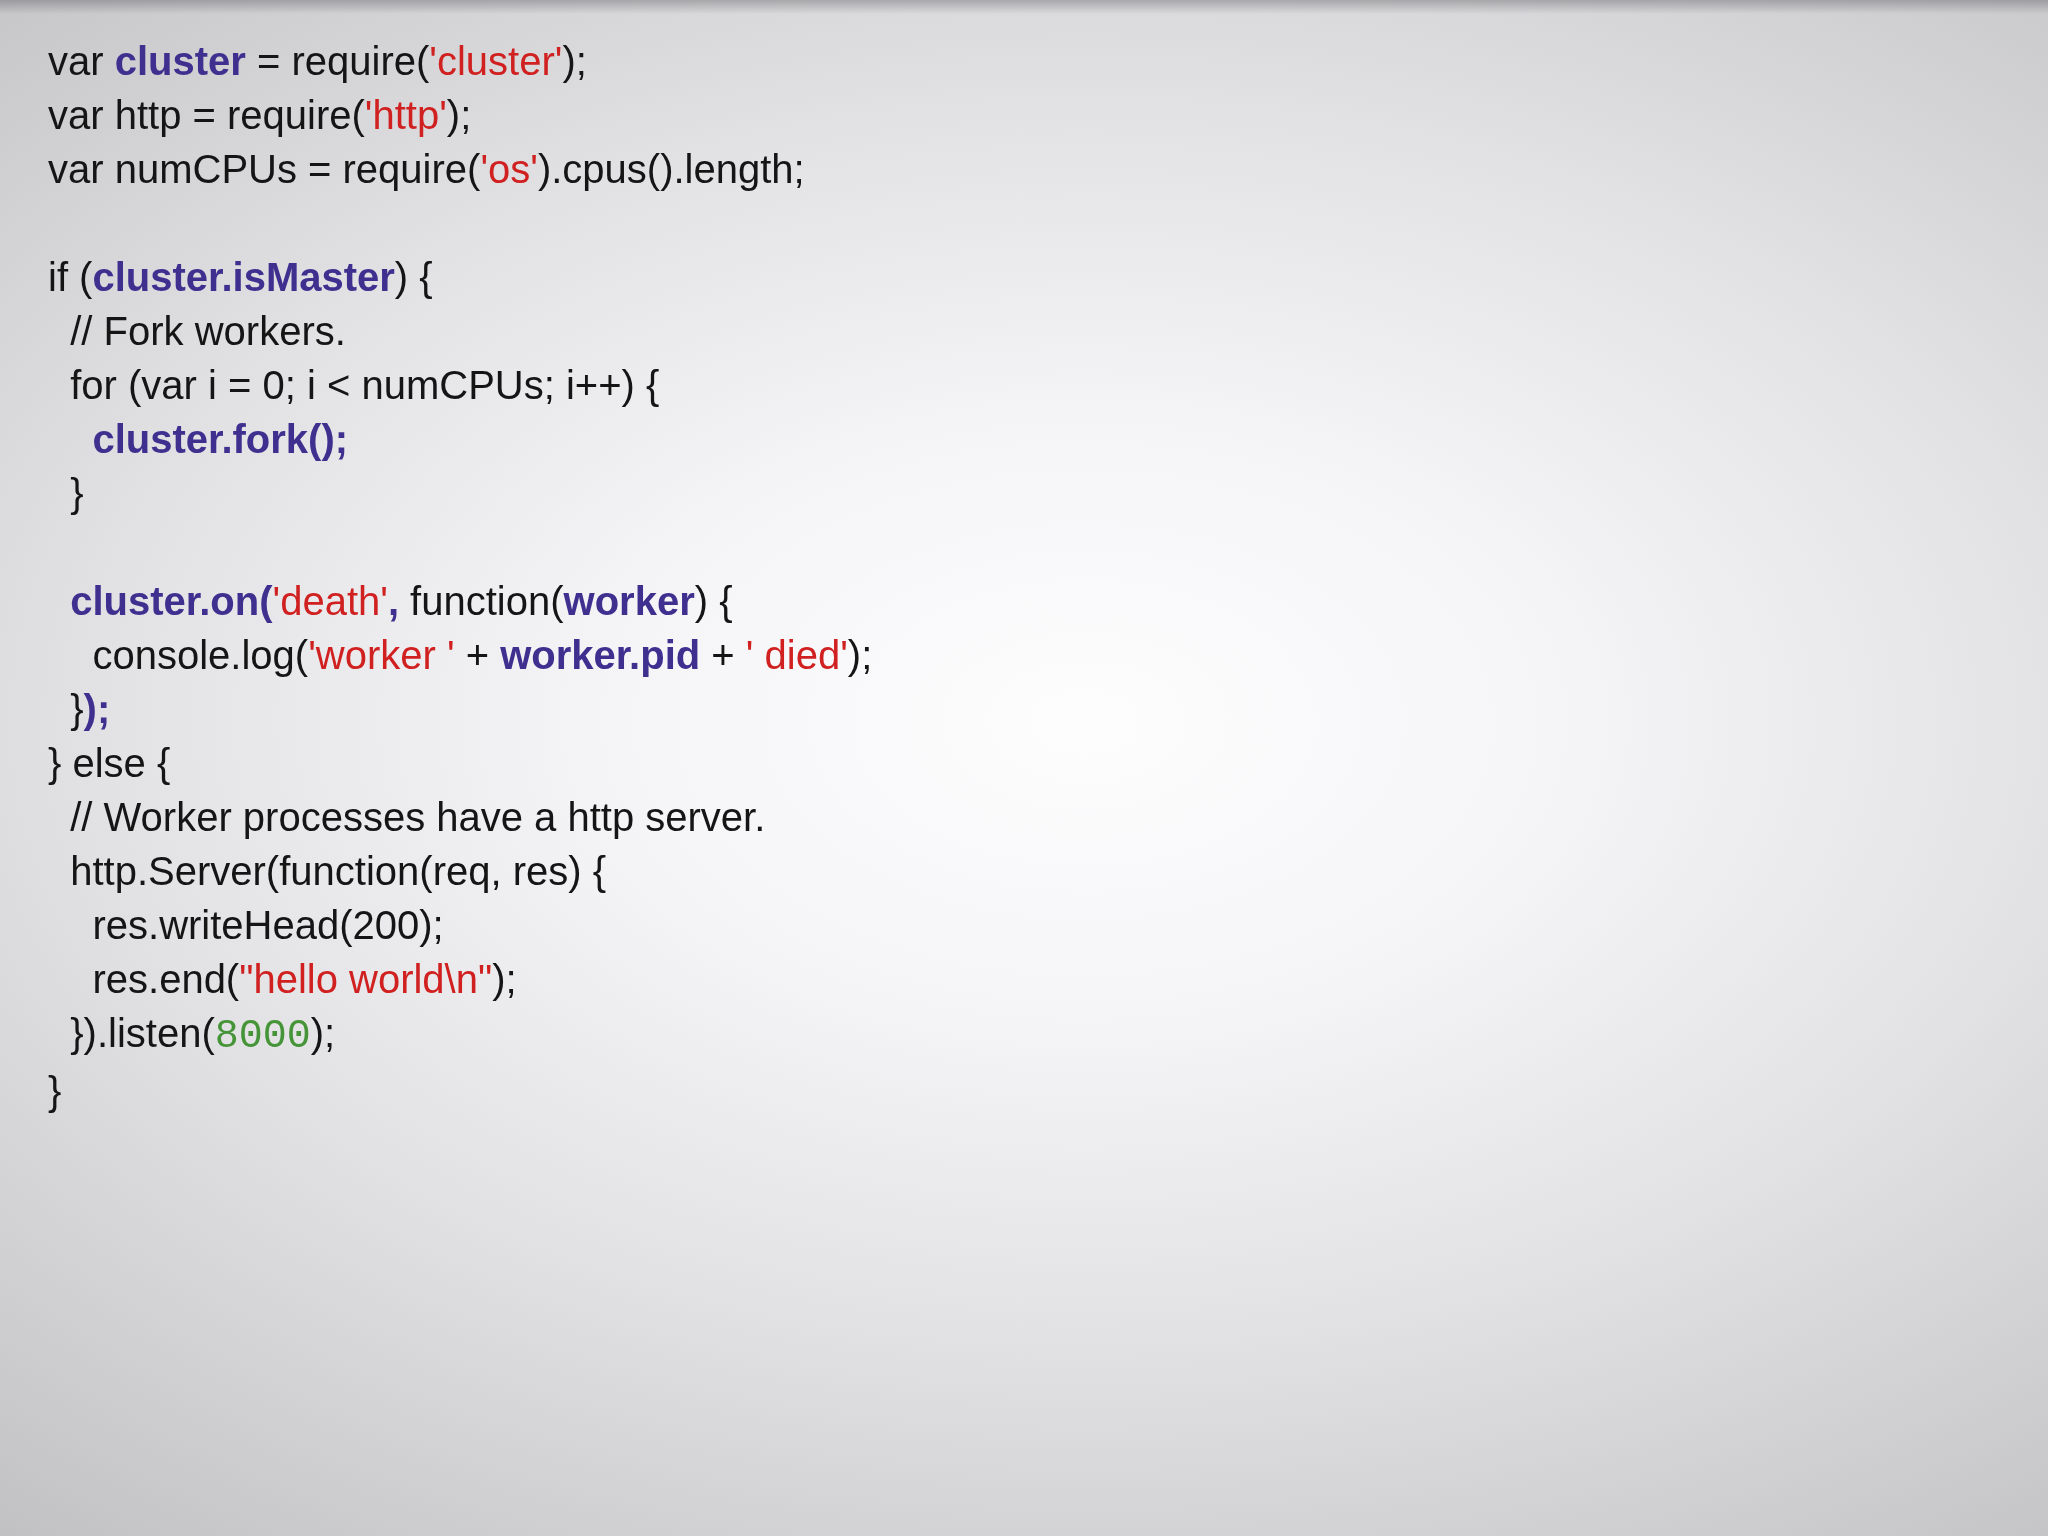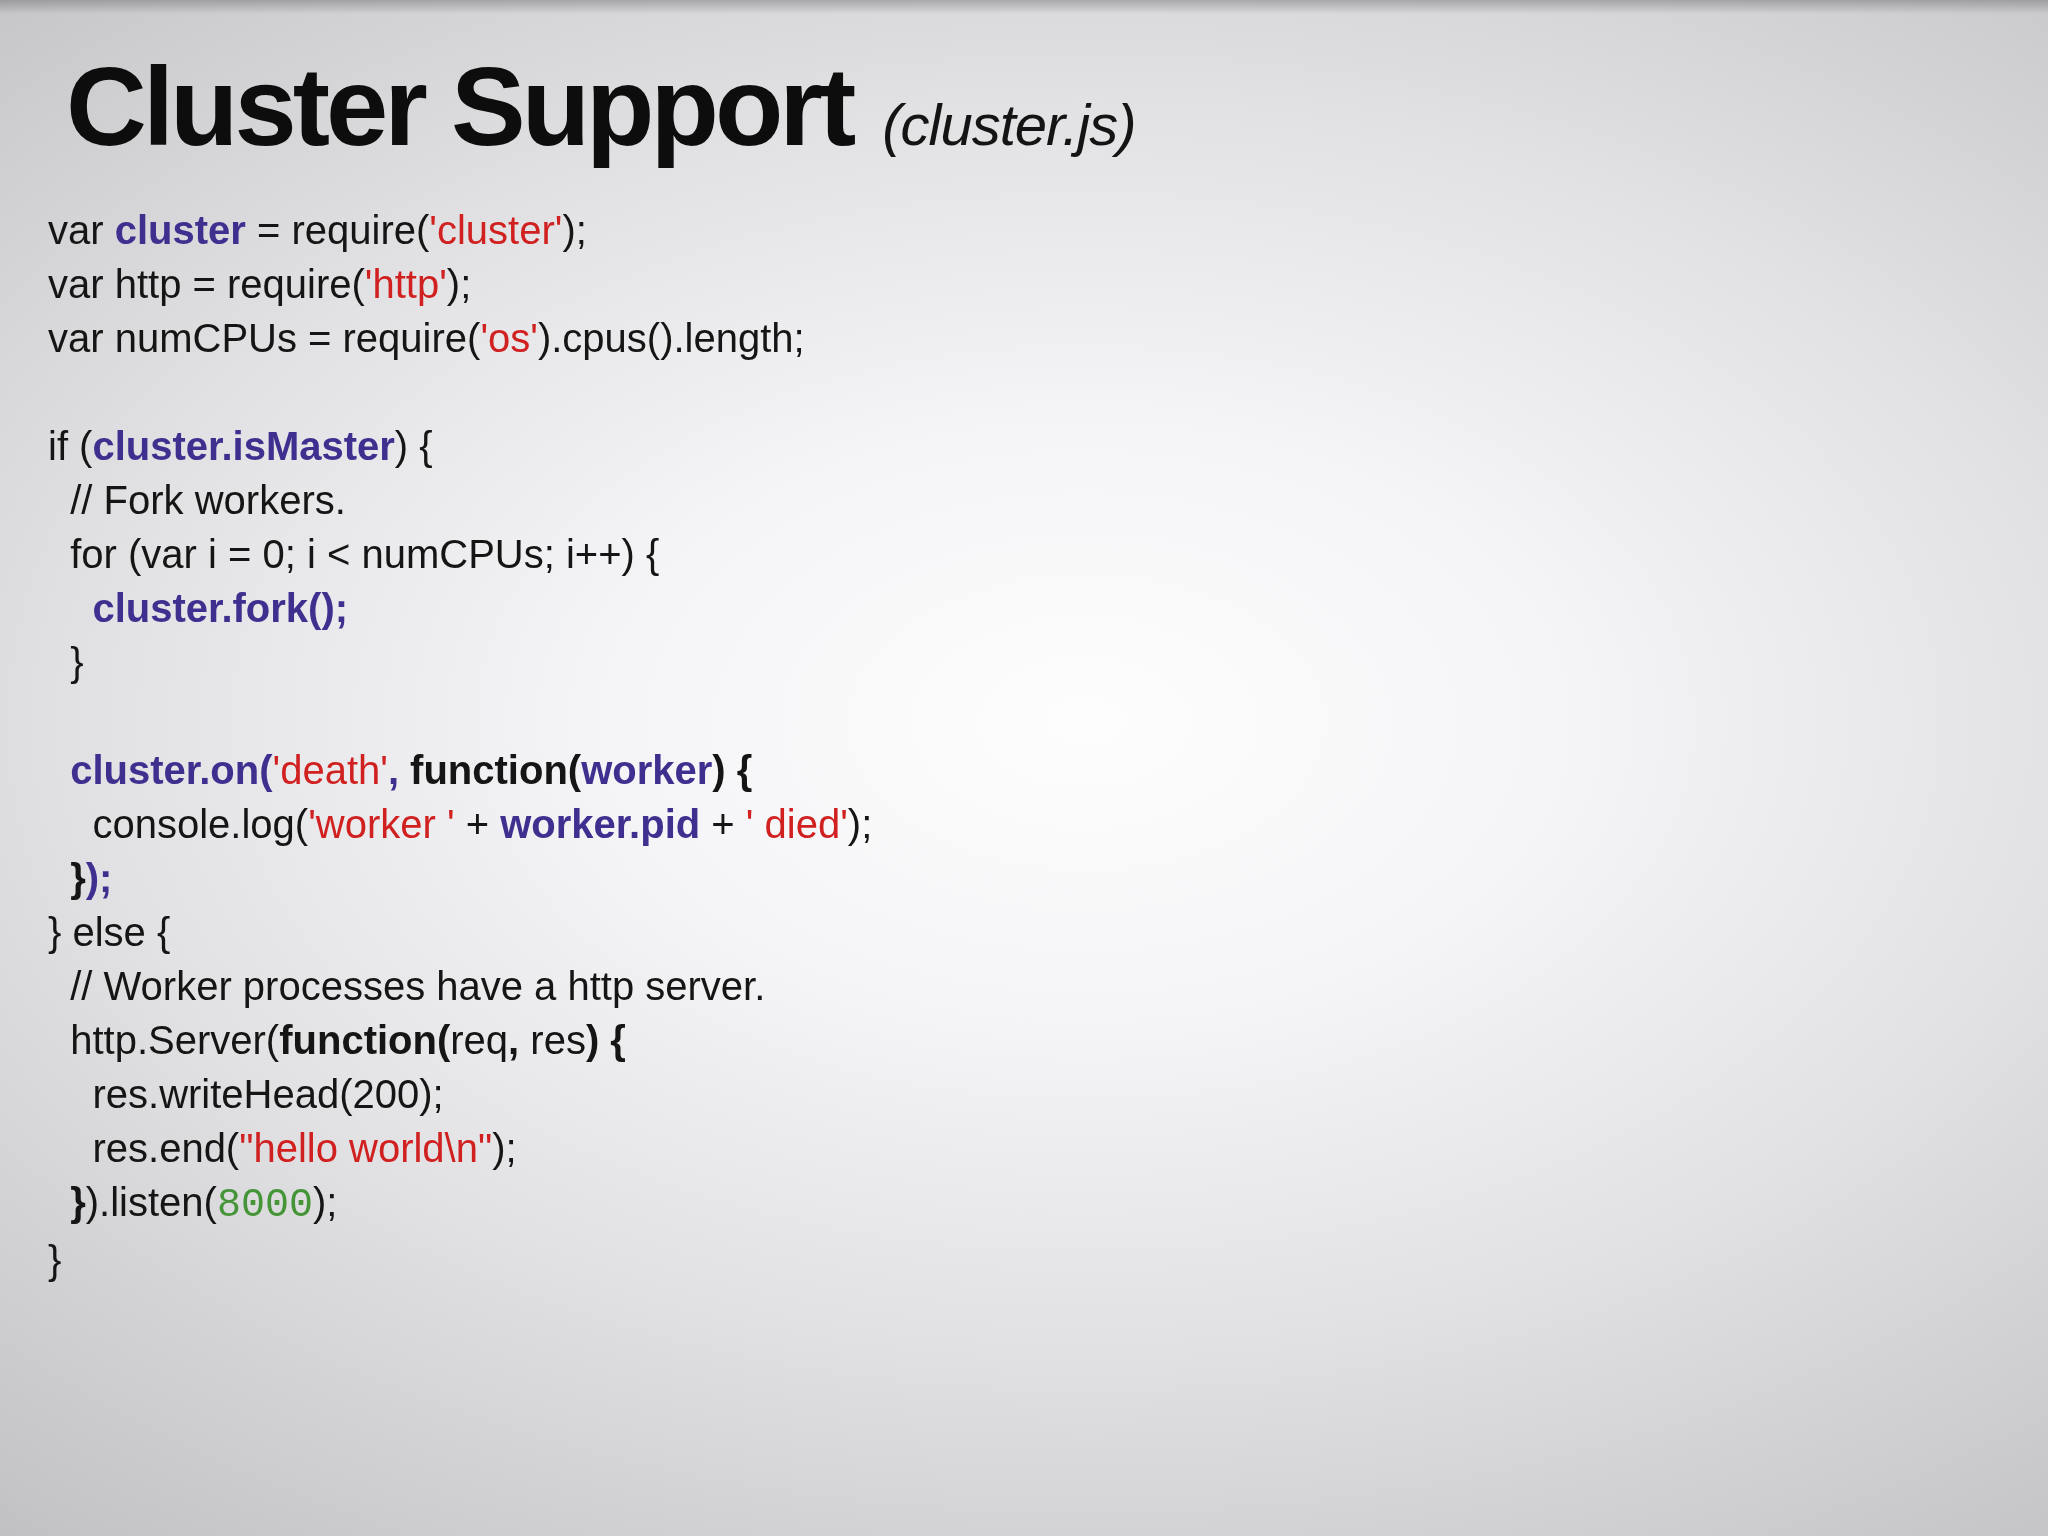--- a/index.html
+++ b/index.html
@@ -44,27 +44,23 @@
   .code {
     margin: 34px 7px 0 48px;
     font-size: 40px;
     line-height: 54px;
     white-space: pre;
     color: var(--code-black, #151515);
   }
   .code-line {
     min-height: 54px;
   }
-  .seg-b { font-weight: bold; color: var(--code-black, #151515); }
+  .seg-b { font-weight: normal; color: var(--code-black, #151515); }
   .seg-p { font-weight: bold; color: var(--purple, #3f3090); }
   .seg-r { color: var(--red, #d02020); }
   .seg-g { color: var(--green, #459538); font-family: Liberation Mono, monospace; }
 </style>
 </head>
 <body>
 
 <div class="slide">
-  <header class="title-row">
-    <h1 class="title">Cluster Support</h1>
-    <span class="subtitle">(cluster.js)</span>
-  </header>
   <div class="code"><div class="code-line"><span class="seg-n">var </span><span class="seg-p">cluster</span><span class="seg-n"> = require(</span><span class="seg-r">'cluster'</span><span class="seg-n">);</span></div><div class="code-line"><span class="seg-n">var http = require(</span><span class="seg-r">'http'</span><span class="seg-n">);</span></div><div class="code-line"><span class="seg-n">var numCPUs = require(</span><span class="seg-r">'os'</span><span class="seg-n">).cpus().length;</span></div><div class="code-line">&nbsp;</div><div class="code-line"><span class="seg-n">if (</span><span class="seg-p">cluster.isMaster</span><span class="seg-n">) {</span></div><div class="code-line"><span class="seg-n">  // Fork workers.</span></div><div class="code-line"><span class="seg-n">  for (var i = 0; i &lt; numCPUs; i++) {</span></div><div class="code-line"><span class="seg-n">    </span><span class="seg-p">cluster.fork();</span></div><div class="code-line"><span class="seg-n">  }</span></div><div class="code-line">&nbsp;</div><div class="code-line"><span class="seg-n">  </span><span class="seg-p">cluster.on(</span><span class="seg-r">'death'</span><span class="seg-p">, </span><span class="seg-b">function(</span><span class="seg-p">worker</span><span class="seg-b">) {</span></div><div class="code-line"><span class="seg-n">    console.log(</span><span class="seg-r">'worker '</span><span class="seg-n"> + </span><span class="seg-p">worker.pid</span><span class="seg-n"> + </span><span class="seg-r">' died'</span><span class="seg-n">);</span></div><div class="code-line"><span class="seg-b">  }</span><span class="seg-p">);</span></div><div class="code-line"><span class="seg-n">} else {</span></div><div class="code-line"><span class="seg-n">  // Worker processes have a http server.</span></div><div class="code-line"><span class="seg-n">  http.Server(</span><span class="seg-b">function(</span><span class="seg-n">req</span><span class="seg-b">,</span><span class="seg-n"> res</span><span class="seg-b">) {</span></div><div class="code-line"><span class="seg-n">    res.writeHead(200);</span></div><div class="code-line"><span class="seg-n">    res.end(</span><span class="seg-r">"hello world\n"</span><span class="seg-n">);</span></div><div class="code-line"><span class="seg-b">  }</span><span class="seg-n">).listen(</span><span class="seg-g">8000</span><span class="seg-n">);</span></div><div class="code-line"><span class="seg-n">}</span></div></div>
 </div>
 
 </body></html>

